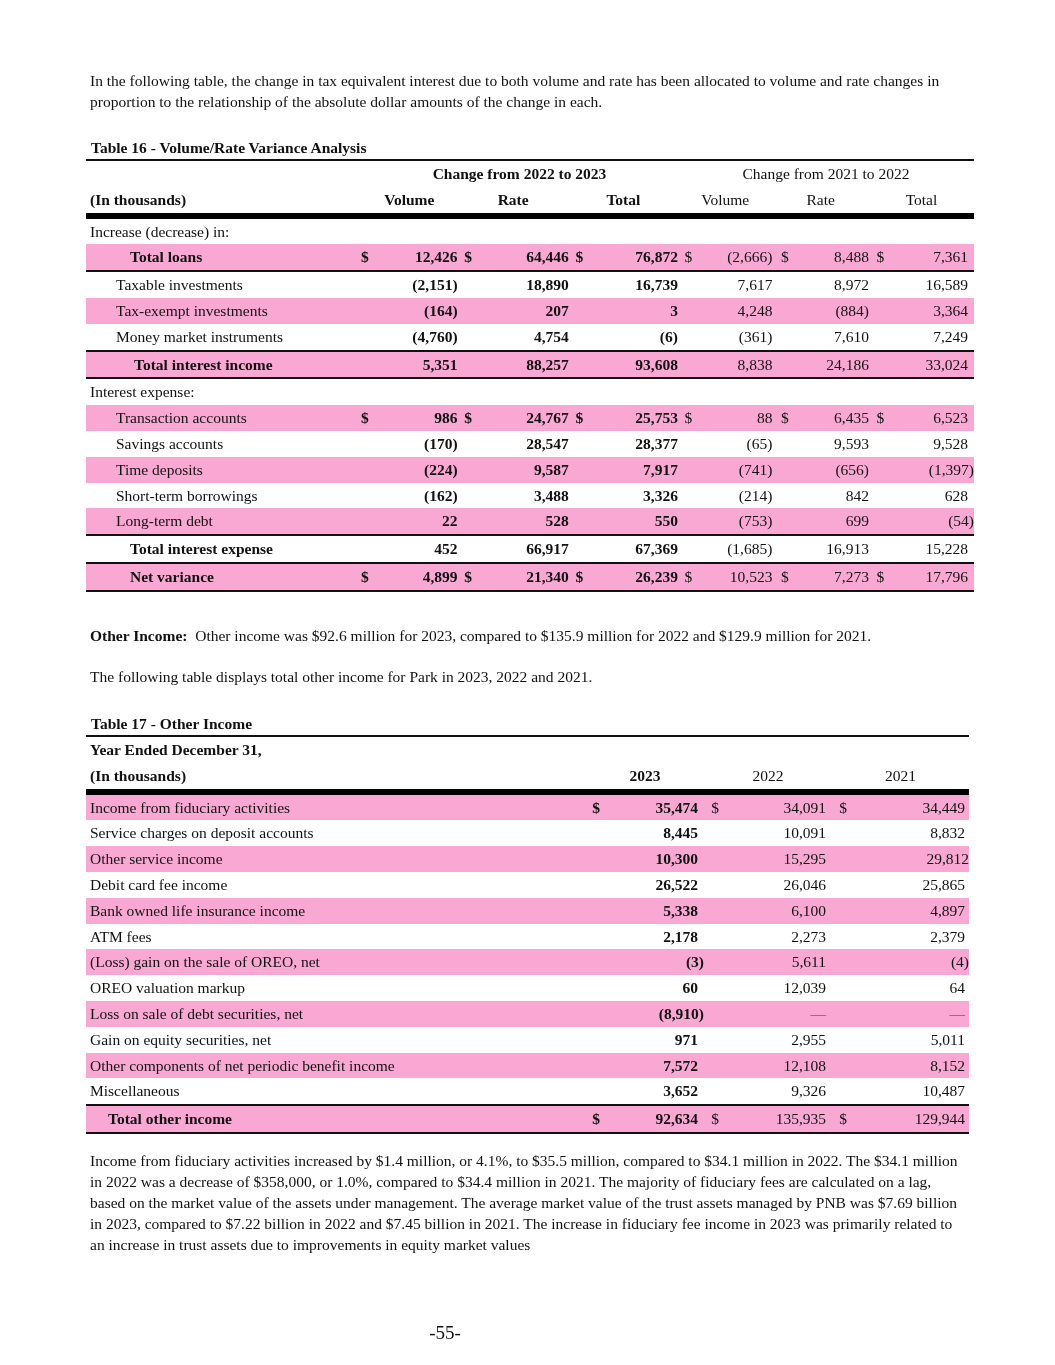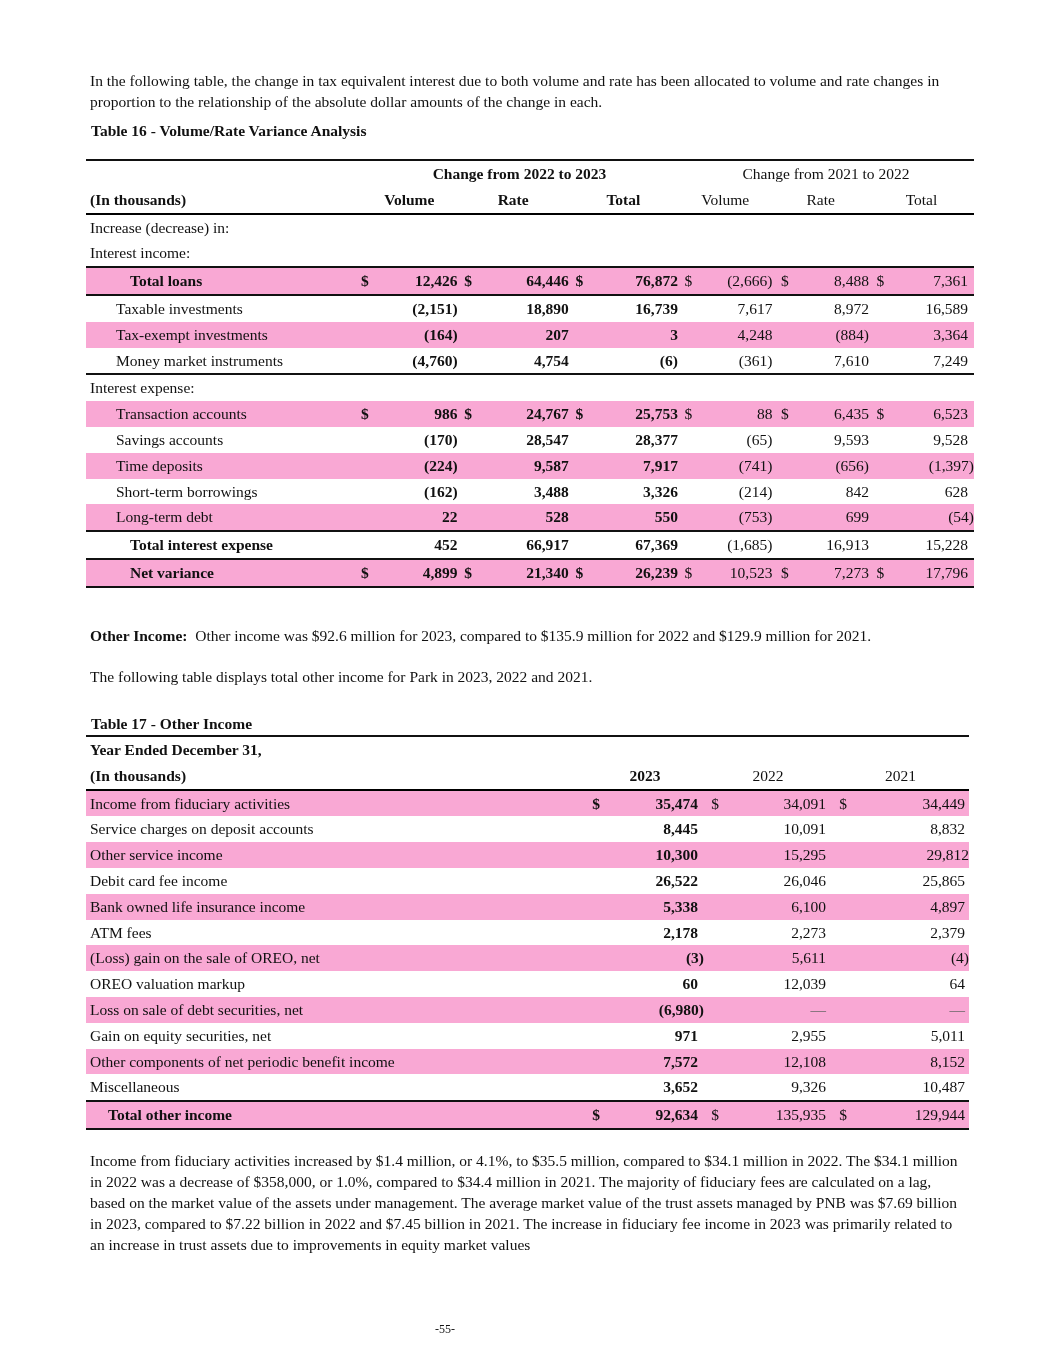--- a/index.html
+++ b/index.html
@@ -7,31 +7,31 @@
   .para { position: absolute; left: 90px; width: 880px; line-height: 21px; }
   .tbl-title { position: absolute; left: 91px; font-weight: bold; font-size: 15.5px; }
   table { position: absolute; left: 86px; border-collapse: collapse; font-size: 15.5px; }
   td { padding: 0; height: 25.8px; line-height: 25.8px; white-space: nowrap; }
   .g { background: #f9a8d4; }
   .b { font-weight: bold; }
   .r { text-align: right; }
   .c { text-align: center; }
   .bt2 td { border-top: 2px solid #111; }
   .bb2 td { border-bottom: 2px solid #111; }
-  .bb1 td { border-bottom: 2px solid #000000; }
+  .bb1 td { border-bottom: 6px solid #000000; }
   .ind1 { padding-left: 30px; }
   .ind2 { padding-left: 44px; }
-  .pnum { position: absolute; top: 1322px; left: 0; width: 890px; text-align: center; font-size: 12px; }
+  .pnum { position: absolute; top: 1322px; left: 0; width: 890px; text-align: center; font-size: 19px; }
 </style>
 </head>
 <body>
 
 <div class="para" style="top:70px;">In the following table, the change in tax equivalent interest due to both volume and rate has been allocated to volume and rate changes in proportion to the relationship of the absolute dollar amounts of the change in each.</div>
 
-<div class="tbl-title" style="top:122px;">Table 16   -  Volume/Rate Variance Analysis</div>
+<div class="tbl-title" style="top:139px;">Table 16   -  Volume/Rate Variance Analysis</div>
 
 <table style="top:159px; width:888px;">
   <colgroup>
     <col style="width:262px">
       <col style="width:16px">
       <col style="width:76px">
     <col style="width:20px">
       <col style="width:86px">
     <col style="width:20px">
       <col style="width:84px">
@@ -53,23 +53,20 @@
     <td colspan="2" class="c b">Volume</td>
     <td colspan="2" class="c b">Rate</td>
     <td colspan="2" class="c b">Total</td>
     <td colspan="2" class="c">Volume</td>
     <td colspan="2" class="c">Rate</td>
     <td colspan="2" class="c">Total</td>
   </tr>
   <tr>
     <td colspan="13" style="padding-left:4px;">Increase (decrease) in:</td>
   </tr>
-  <tr class="bb2">
-    <td colspan="13" style="padding-left:4px;">Interest income:</td>
-  </tr>
 
   <tr class="g bb2">
     <td class="b ind2">Total loans</td>
     <td class="b">$</td>
     <td class="b r">12,426</td>
     <td class="b c">$</td>
     <td class="b r">64,446</td>
     <td class="b c">$</td>
     <td class="b r">76,872</td>
     <td class="c">$</td>
@@ -121,20 +118,35 @@
     <td></td>
         <td class="b r">(6)</td>
     <td></td>
         <td class="r">(361)</td>
     <td></td>
         <td class="r">7,610</td>
     <td></td>
         <td class="r" style="padding-right:6px;">7,249</td>
   </tr>
 
+  <tr class="g bb2">
+    <td class="b ind2" style="padding-left:48px;">Total interest income</td>
+    <td></td>
+        <td class="b r">5,351</td>
+    <td></td>
+        <td class="b r">88,257</td>
+    <td></td>
+        <td class="b r">93,608</td>
+    <td></td>
+        <td class="r">8,838</td>
+    <td></td>
+        <td class="r">24,186</td>
+    <td></td>
+        <td class="r" style="padding-right:6px;">33,024</td>
+  </tr>
   <tr>
     <td colspan="13" style="padding-left:4px;">Interest expense:</td>
   </tr>
 
   <tr class="g">
     <td class="ind1">Transaction accounts</td>
     <td class="b">$</td>
     <td class="b r">986</td>
     <td class="b c">$</td>
     <td class="b r">24,767</td>
@@ -343,21 +355,21 @@
     <td></td>
         <td class="b r" style="padding-right:6px;">60</td>
     <td></td>
         <td class="r" style="padding-right:6px;">12,039</td>
     <td></td>
         <td class="r" style="padding-right:4px;">64</td>
   </tr>
   <tr class="g">
     <td style="padding-left:4px;">Loss on sale of debt securities, net</td>
     <td></td>
-        <td class="b r">(6,980)</td>
+        <td class="b r">(8,910)</td>
     <td></td>
         <td class="r" style="padding-right:6px; color:#666;">—</td>
     <td></td>
         <td class="r" style="padding-right:4px; color:#666;">—</td>
   </tr>
   <tr>
     <td style="padding-left:4px;">Gain on equity securities, net</td>
     <td></td>
         <td class="b r" style="padding-right:6px;">971</td>
     <td></td>

